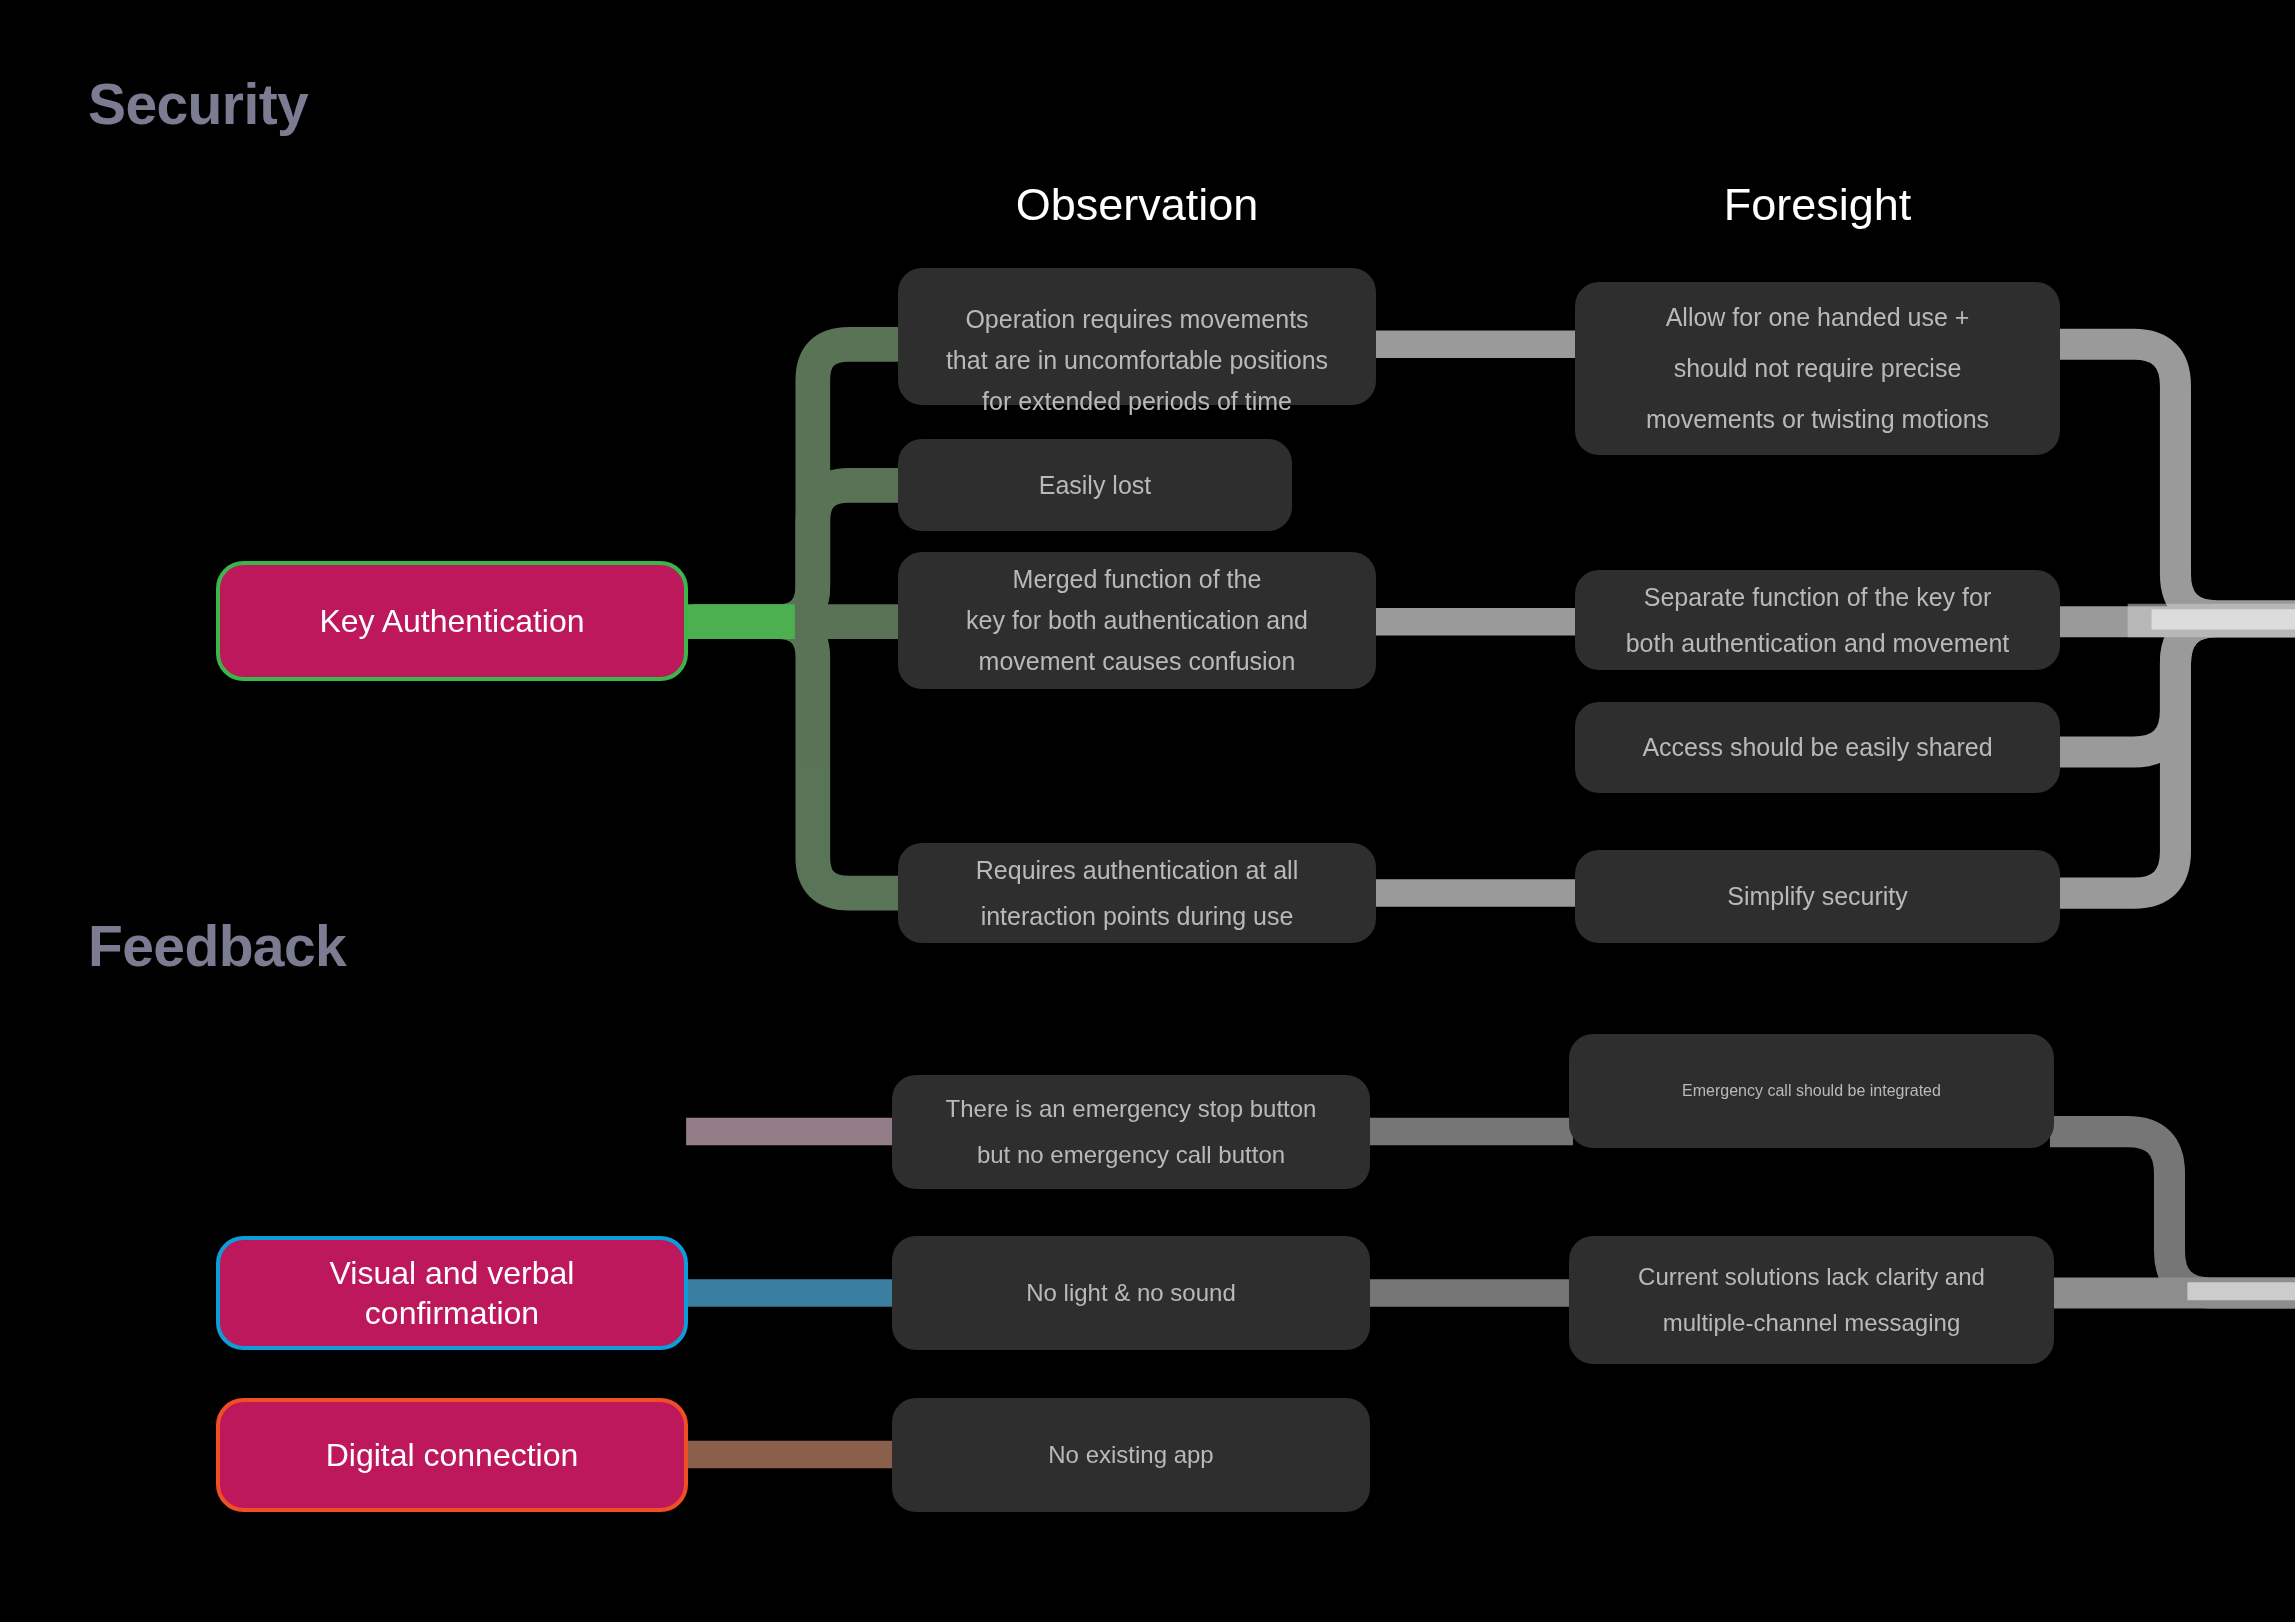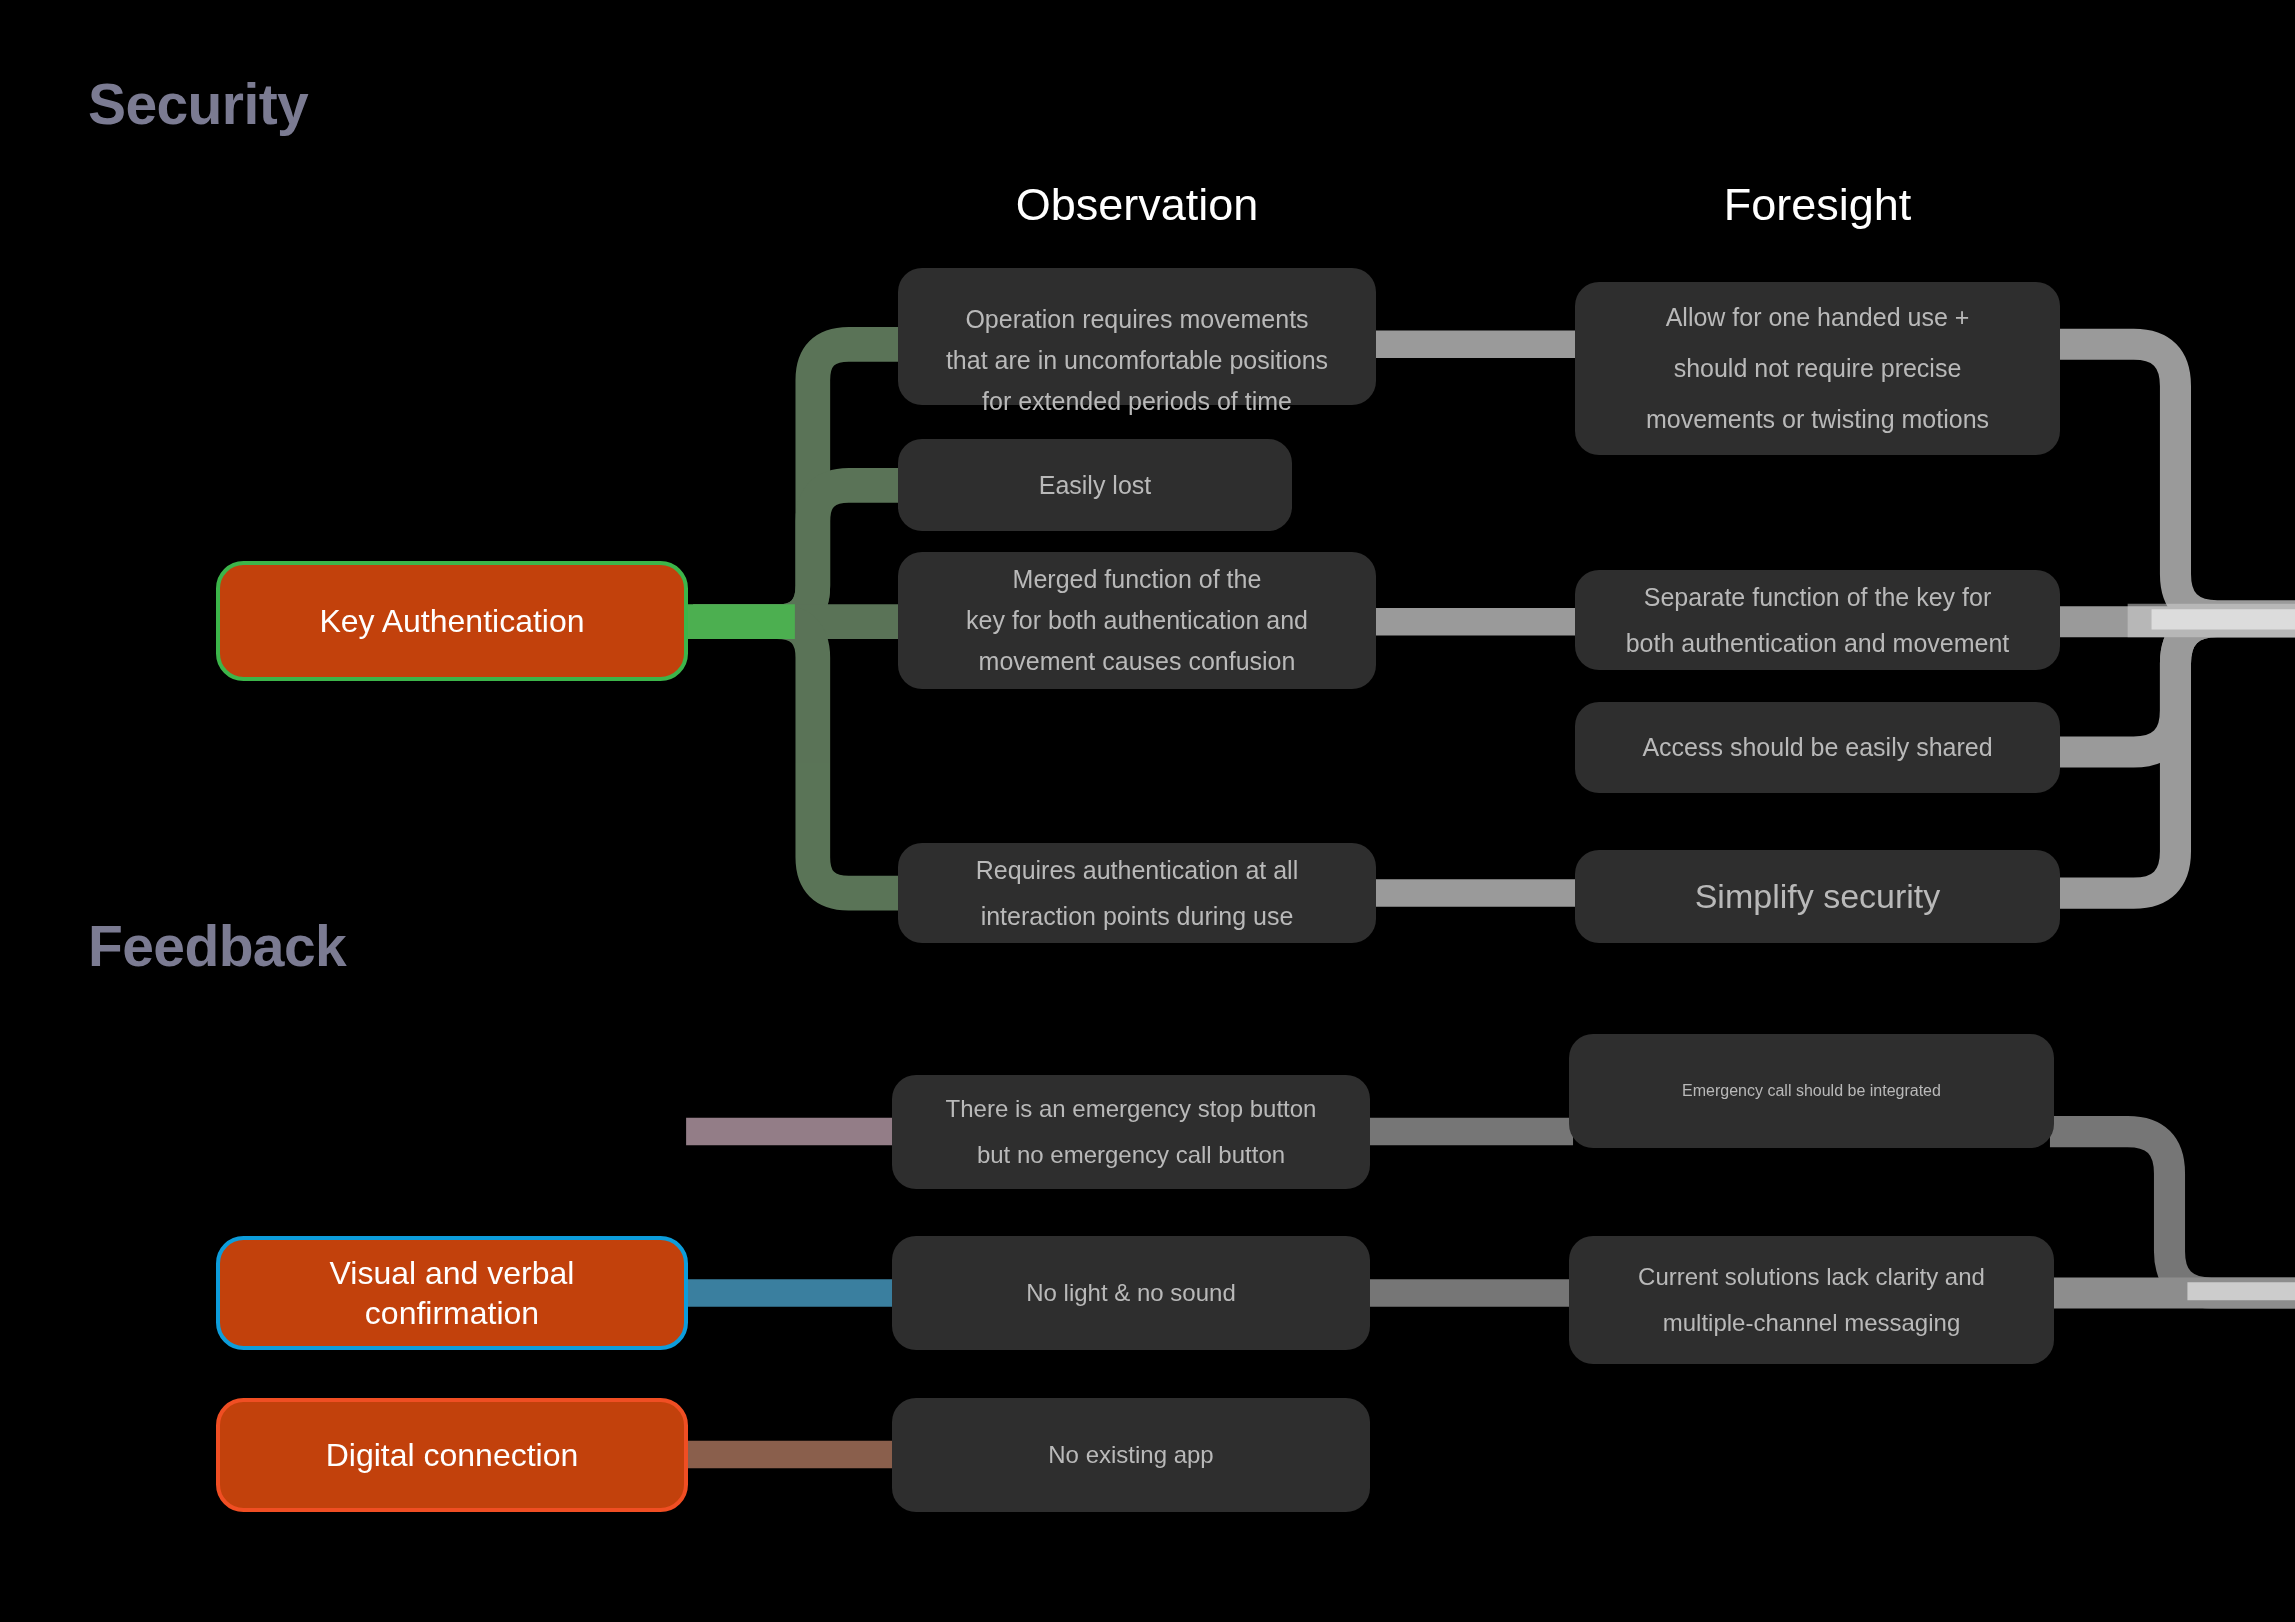--- a/index.html
+++ b/index.html
@@ -23,21 +23,21 @@
     position:absolute;
     color:#ffffff;
     font-weight:400;
     white-space:nowrap;
     text-align:center;
   }
 
   
   .node{
     position:absolute;
-    background:#c2410c;
+    background:#be185d;
     border-style:solid;
     border-width:4.2px;
     border-radius:27.5px;
     display:flex;align-items:center;justify-content:center;
     color:#fff;
     text-align:center;
     line-height:1.25;
     box-sizing:border-box;
   }
 
@@ -153,21 +153,21 @@
     <span>
       <span style="display:block;">Separate function of the key for</span>
       <span style="display:block;">both authentication and movement</span>
     </span>
   </div>
 
   <div class="card" style="left:1575px;top:702px;width:485px;height:91px;font-size:25px;line-height:1.4;">
     <span>Access should be easily shared</span>
   </div>
 
-  <div class="card" style="left:1575px;top:850px;width:485px;height:93px;font-size:34px;line-height:1.4;">
+  <div class="card" style="left:1575px;top:850px;width:485px;height:93px;font-size:25px;line-height:1.4;">
     <span>Simplify security</span>
   </div>
 
 
   <div class="node" style="left:216px;top:1236px;width:472px;height:114px;border-color:#0d9ddb;font-size:32px;">
     <span>
       <span style="display:block;">Visual and verbal</span>
       <span style="display:block;">confirmation</span>
     </span>
   </div>

